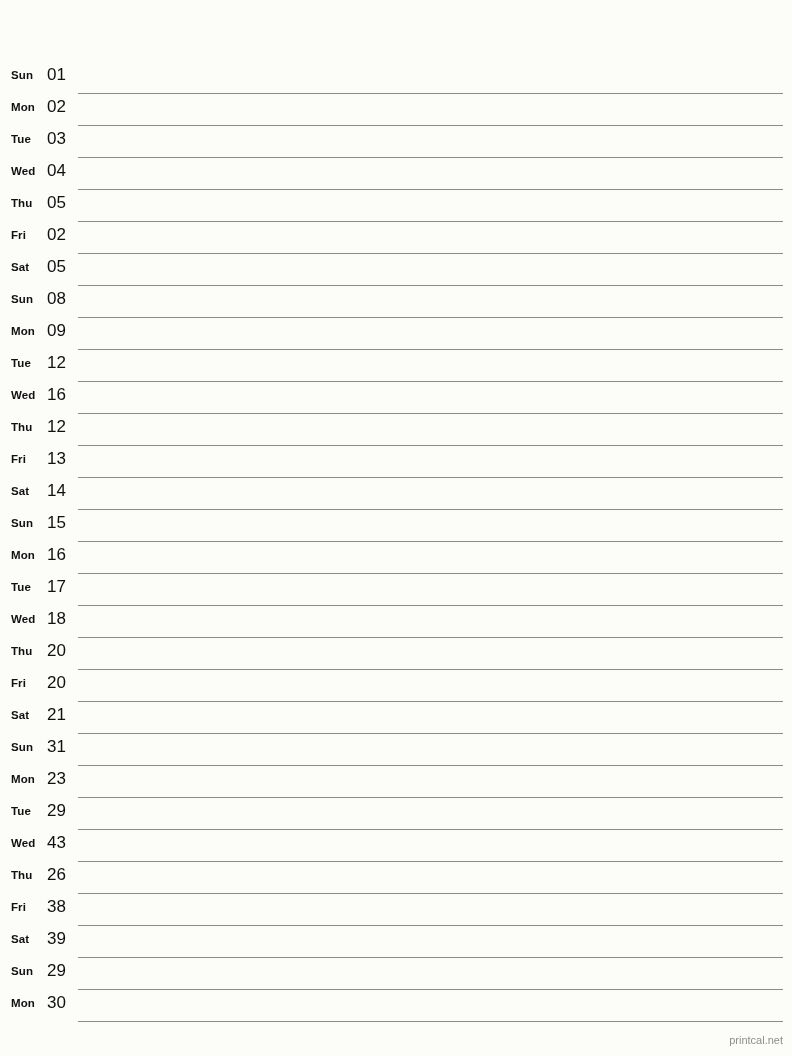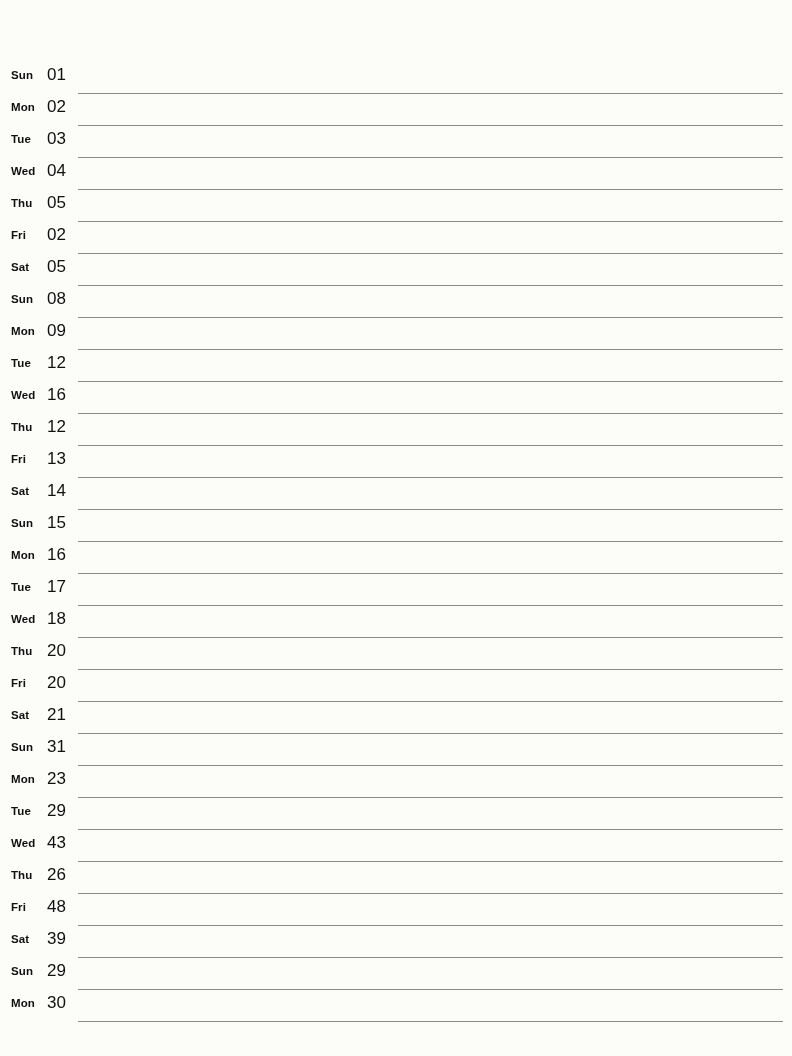--- a/index.html
+++ b/index.html
@@ -231,34 +231,35 @@
         <span class="dnum">43</span>
         <div class="writeline"></div>
       </div>
       <div class="dayrow">
         <span class="dow">Thu</span>
         <span class="dnum">26</span>
         <div class="writeline"></div>
       </div>
       <div class="dayrow">
         <span class="dow">Fri</span>
-        <span class="dnum">48</span>
+        <span class="dnum">38</span>
         <div class="writeline"></div>
       </div>
       <div class="dayrow">
         <span class="dow">Sat</span>
         <span class="dnum">39</span>
         <div class="writeline"></div>
       </div>
       <div class="dayrow">
         <span class="dow">Sun</span>
         <span class="dnum">29</span>
         <div class="writeline"></div>
       </div>
       <div class="dayrow">
         <span class="dow">Mon</span>
         <span class="dnum">30</span>
         <div class="writeline"></div>
       </div>
     </div>
 
+  <div class="watermark">printcal.net</div>
 
 </div>
 
 </body></html>

